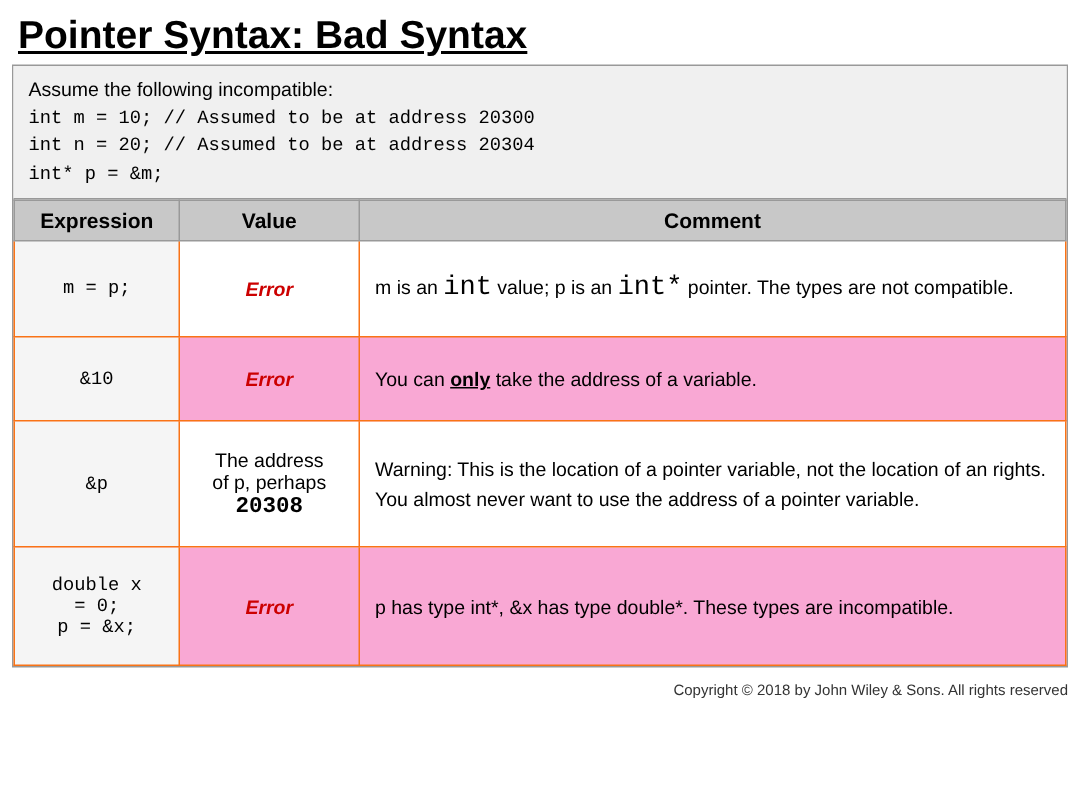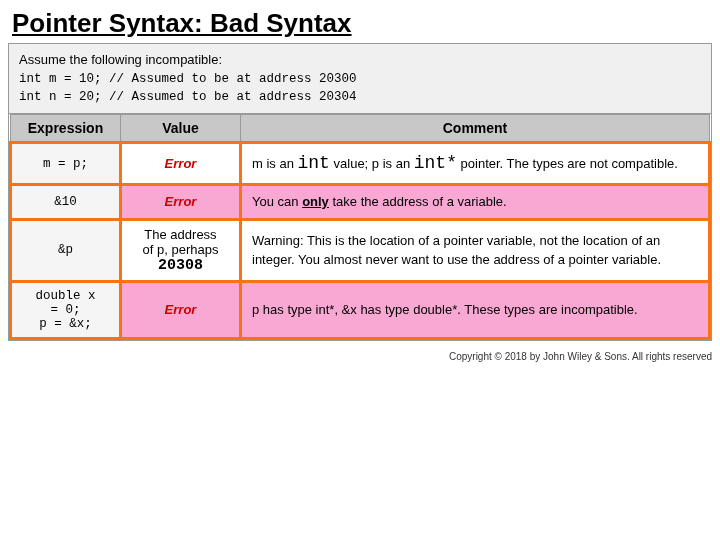--- a/index.html
+++ b/index.html
@@ -40,22 +40,22 @@
     }
     th {
       background: #c8c8c8;
       border: 1px solid #999;
       padding: 5px 8px;
       text-align: center;
       font-size: 14px;
       font-weight: bold;
     }
     td {
-      border: 3px solid #f97316;
-      padding: 6px 10px;
+      border: 1px solid #f97316;
+      padding: 18px 10px;
       vertical-align: middle;
       font-size: 13px;
     }
     .col-expr {
       width: 110px;
       text-align: center;
       font-family: 'Courier New', monospace;
       font-size: 12.5px;
       background: #f5f5f5;
     }
@@ -109,20 +109,21 @@
 </head>
 <body>
 
 <div id="page-title">Pointer Syntax: Bad Syntax</div>
 
 <div class="main-container">
   <div class="preamble">
     <div>Assume the following incompatible:</div>
     <div class="code">int m = 10; // Assumed to be at address 20300</div>
     <div class="code">int n = 20; // Assumed to be at address 20304</div>
+    <div class="code">int* p = &amp;m;</div>
   </div>
 
   <table>
     <thead>
       <tr>
         <th>Expression</th>
         <th>Value</th>
         <th>Comment</th>
       </tr>
     </thead>
@@ -148,21 +149,21 @@
         </td>
       </tr>
 
       <tr class="row-alt">
         <td class="col-expr">&amp;p</td>
         <td class="col-value address-block">
           The address<br>of p, perhaps<br>
           <span class="address-number">20308</span>
         </td>
         <td class="col-comment comment-text">
-          Warning: This is the location of a pointer variable, not the location of an integer. You almost never want to use the address of a pointer variable.
+          Warning: This is the location of a pointer variable, not the location of an rights. You almost never want to use the address of a pointer variable.
         </td>
       </tr>
 
       <tr class="row-alt2">
         <td class="col-expr" style="white-space:pre;">double x
 = 0;
 p = &amp;x;</td>
         <td class="col-value">
           <span class="error-text">Error</span>
         </td>

